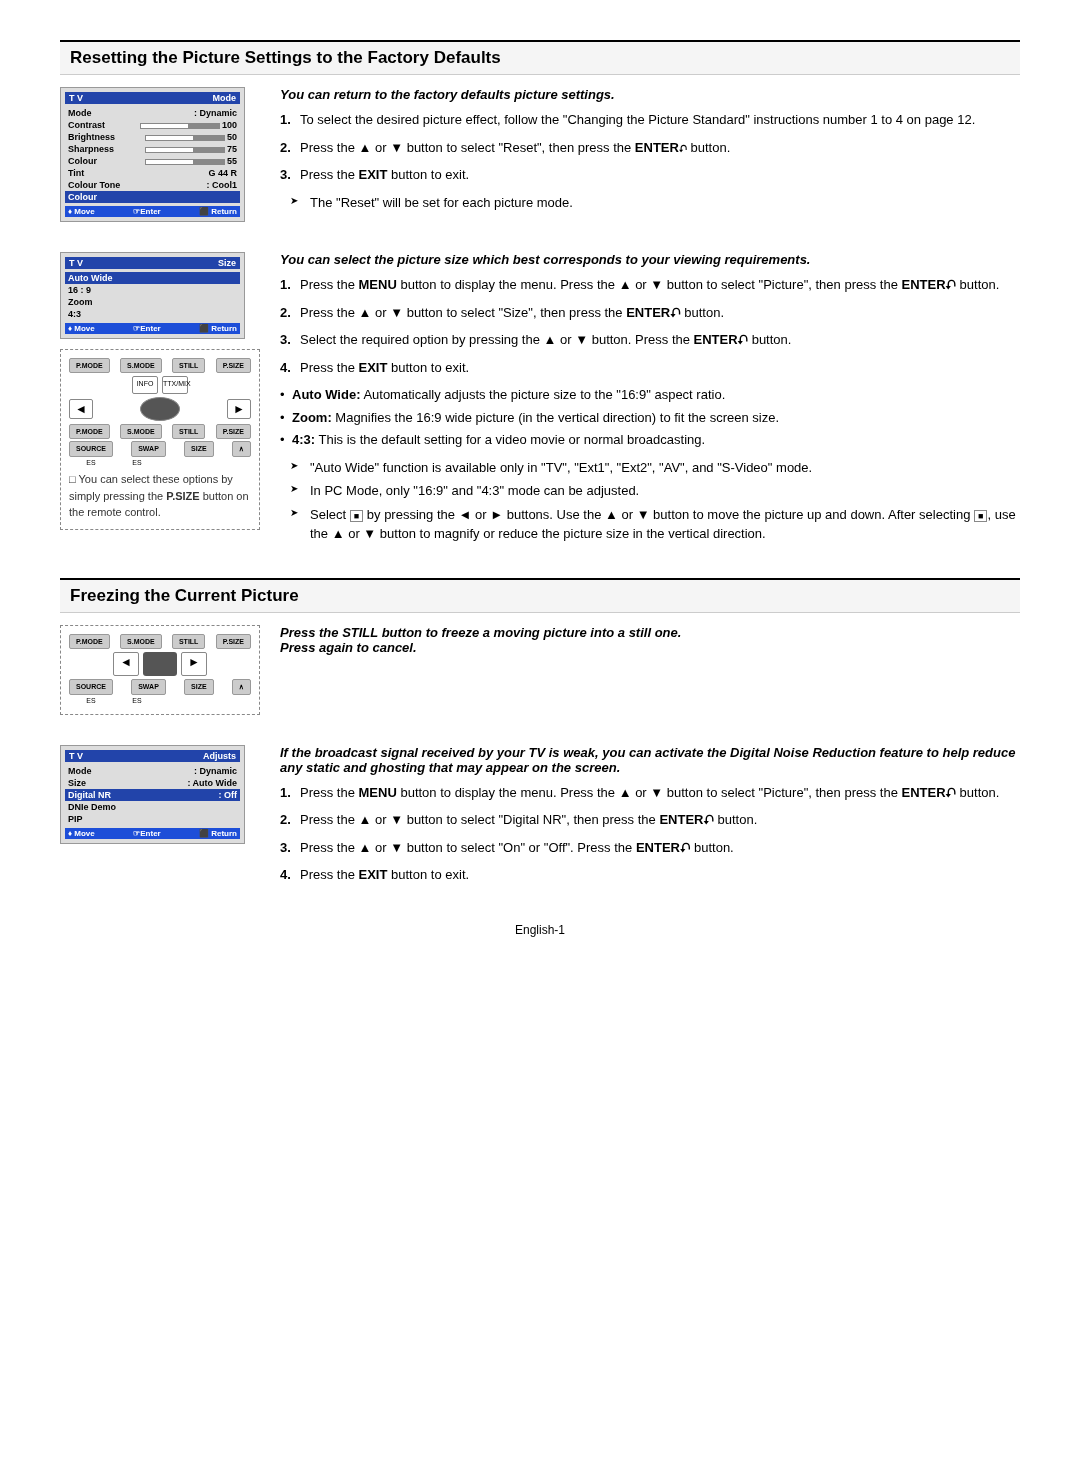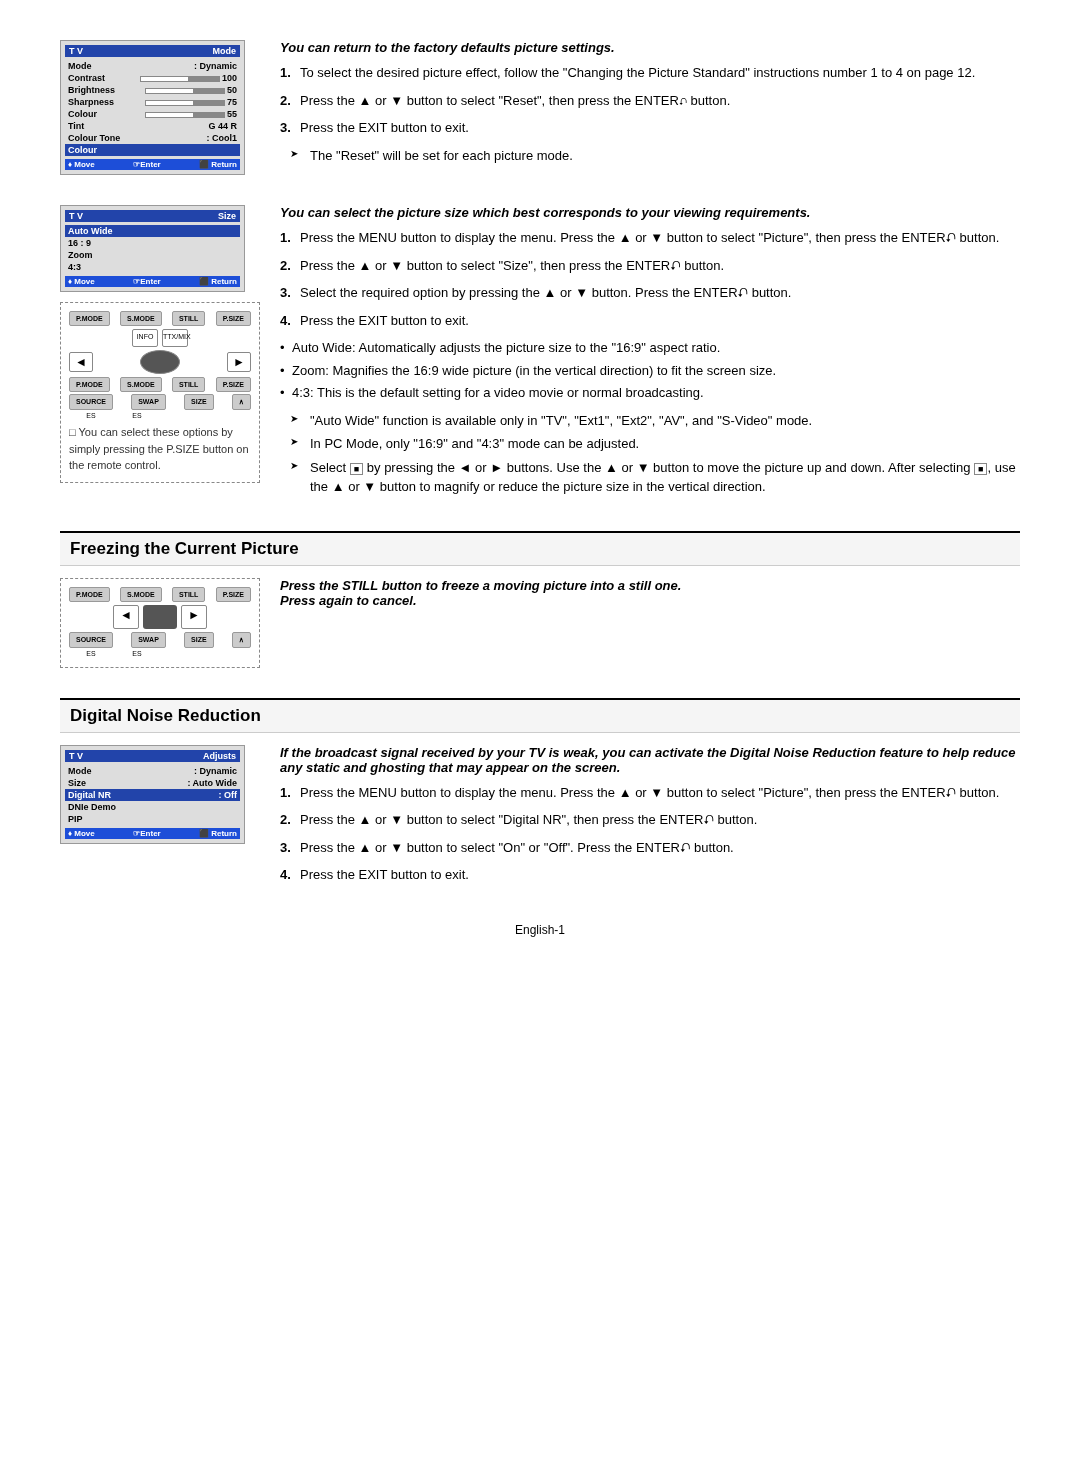--- a/index.html
+++ b/index.html
@@ -98,21 +98,21 @@
       padding-left: 12px;
     }
 
     .bullet-item::before {
       content: "•";
       position: absolute;
       left: 0;
     }
 
     b, strong {
-      font-weight: normal;
+      font-weight: bold;
     }
 
     .remote-image {
       border: 1px dashed #888;
       padding: 8px;
       width: 200px;
       font-size: 9px;
     }
 
     .remote-row {
@@ -210,20 +210,23 @@
 
     .freeze-section-content {
       display: flex;
       gap: 20px;
     }
   </style>
 </head>
 <body>
 
 <div class="section">
+  <div class="section-header">
+    <h2>Resetting the Picture Settings to the Factory Defaults</h2>
+  </div>
   <div class="section-content">
     <div class="tv-image">
       <div class="tv-wrapper">
         <div class="tv-title-bar">
           <span>T V</span>
           <span>Mode</span>
         </div>
         <div class="tv-row">
           <span>Mode</span>
           <span>: Dynamic</span>
@@ -396,23 +399,20 @@
         <span style="font-size:7px;flex:1;"></span>
       </div>
     </div>
     <div class="text-content">
       <div class="italic-bold">Press the STILL button to freeze a moving picture into a still one.<br>Press again to cancel.</div>
     </div>
   </div>
 </div>
 
 <div class="section">
-  <div class="section-header">
-    <h2>Digital Noise Reduction</h2>
-  </div>
   <div class="section-content">
     <div class="tv-image">
       <div class="tv-wrapper dnr-tv">
         <div class="tv-title-bar">
           <span>T V</span>
           <span>Adjusts</span>
         </div>
         <div class="tv-row">
           <span>Mode</span>
           <span>: Dynamic</span>

